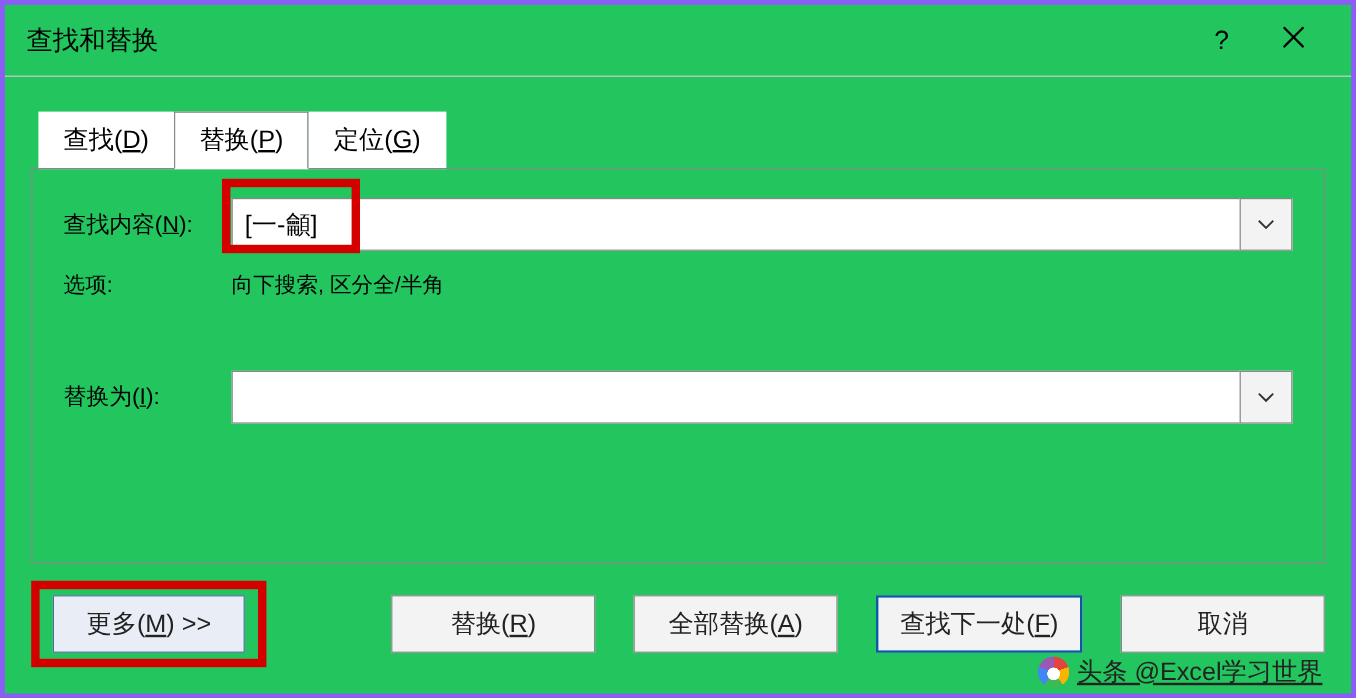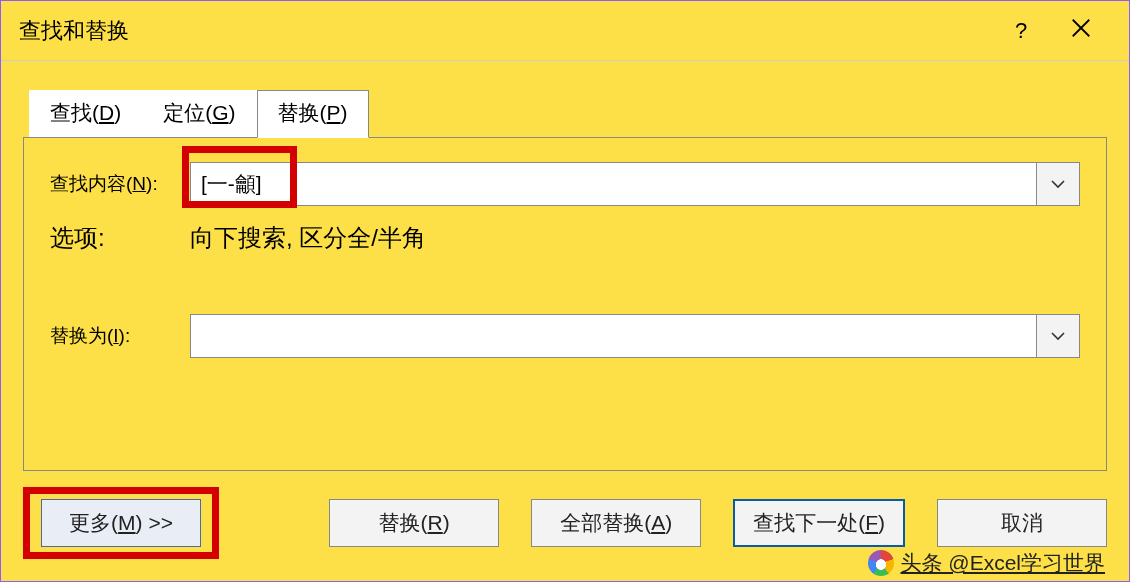--- a/index.html
+++ b/index.html
@@ -8,22 +8,22 @@
     font-family: "Microsoft YaHei", "SimSun", sans-serif;
     font-size: 20px;
     background: #fff;
     width: 1130px;
     height: 582px;
     position: relative;
   }
   .dialog {
     position: absolute;
     top: 0; left: 0; right: 0; bottom: 0;
-    border: 1px solid #8b5cf6;
-    background: #fde047;
+    border: 4px solid #8b5cf6;
+    background: #22c55e;
   }
   .titlebar {
     display: flex;
     align-items: center;
     height: 60px;
     padding: 0 18px;
     border-bottom: 1px solid #ccc;
   }
   .titlebar .title {
     flex: 1;
@@ -103,21 +103,21 @@
   .combo-btn svg { width: 14px; height: 10px; }
   .red-highlight {
     position: absolute;
     border: 7px solid #d40000;
     pointer-events: none;
     z-index: 5;
   }
   .options-row {
     display: flex;
     align-items: center;
-    font-size: 24px;
+    font-size: 18px;
   }
   .options-row .label { width: 140px; }
   .options-row .val { flex: 1; }
   .spacer { height: 60px; }
   .button-row {
     display: flex;
     align-items: center;
     gap: 32px;
     padding: 0 22px 22px 22px;
     position: absolute;
@@ -187,22 +187,22 @@
       <svg viewBox="0 0 24 24">
           <line x1="3" y1="3" x2="21" y2="21" stroke="#000" stroke-width="2"></line>
           <line x1="21" y1="3" x2="3" y2="21" stroke="#000" stroke-width="2"></line>
         </svg>
     </div>
   </div>
 
   <div class="content">
     <div class="tabs">
       <div class="tab">查找(<u>D</u>)</div>
+      <div class="tab active">替换(<u>P</u>)</div>
       <div class="tab">定位(<u>G</u>)</div>
-      <div class="tab active">替换(<u>P</u>)</div>
     </div>
 
     <div class="panel">
 
       <div class="row" style="position:relative;">
         <div class="label">查找内容(<u>N</u>):</div>
         <div class="combo-wrap">
           <input class="combo" type="text" value="[一-龥]" style="">
           <div class="combo-btn">
             <svg viewBox="0 0 14 10">

